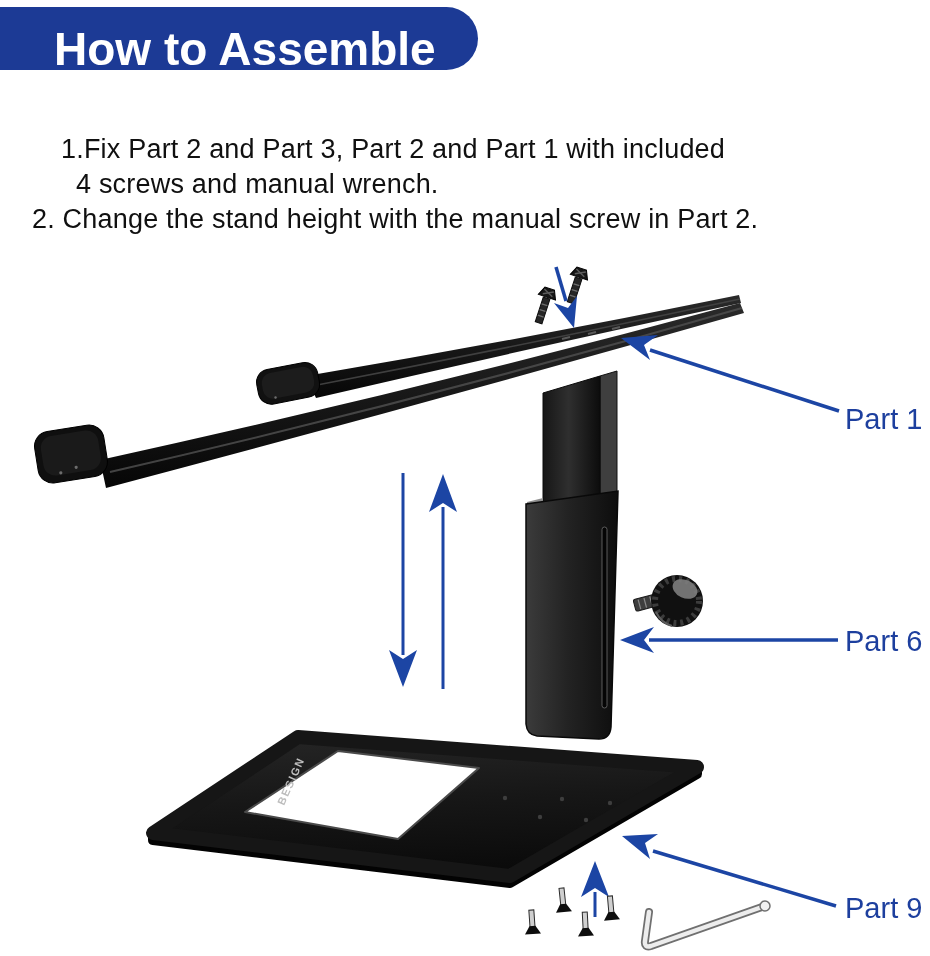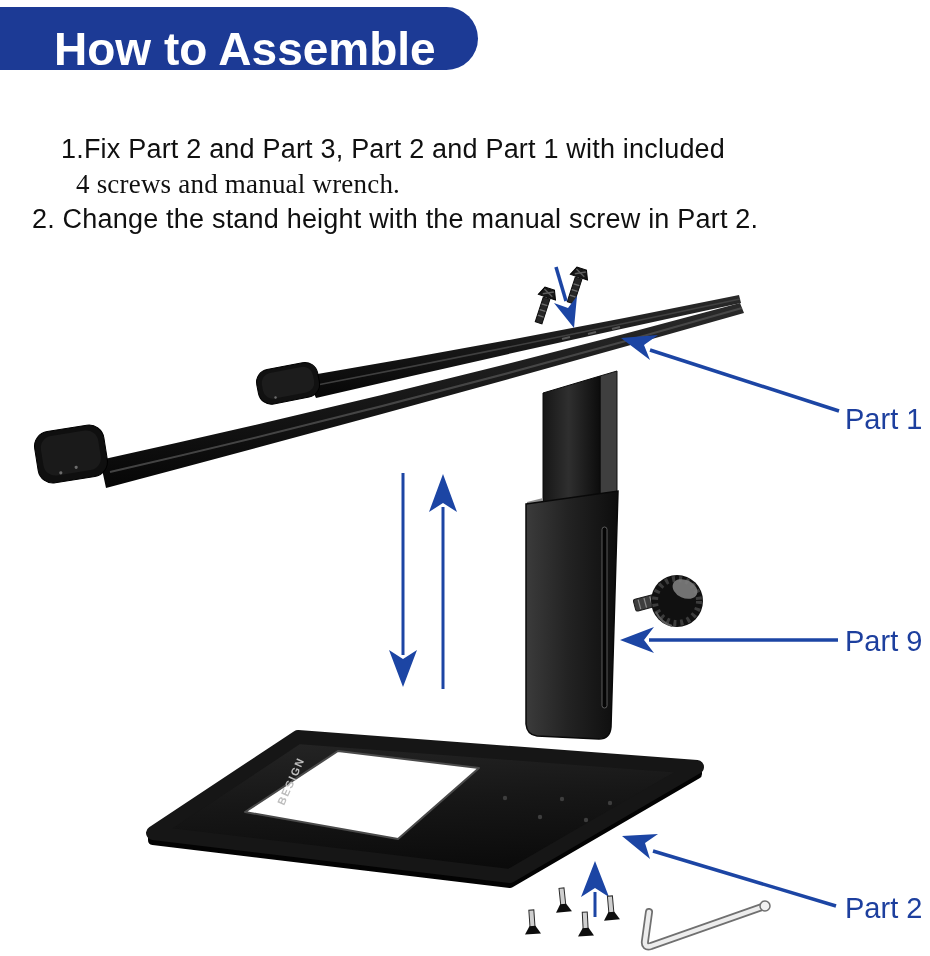--- a/index.html
+++ b/index.html
@@ -13,21 +13,21 @@
   }
   .banner-title{
     color:#ffffff;font-size:46px;font-weight:bold;line-height:85px;
     padding-left:54px;white-space:nowrap;letter-spacing:0px;
   }
   .instr-line{
     position:absolute;color:#101010;font-size:27px;line-height:32px;
     white-space:nowrap;letter-spacing:0.2px;
   }
   #instr-0{left:41px;top:133px;margin-left:20px;}
-  #instr-1{left:76px;top:168px;font-family:Liberation Serif, serif;}
+  #instr-1{left:76px;top:168px;}
   #instr-2{left:32px;top:203px;}
   .part-label{
     position:absolute;color:#1d3f9e;font-size:29px;white-space:nowrap;
   }
   #label-part1{left:845px;top:393px;margin-top:10px;}
   #label-part2{left:845px;top:625px;}
   #label-part3{left:845px;top:892px;}
   svg.diagram{position:absolute;left:0;top:0;}
 </style>
 </head>
@@ -199,14 +199,14 @@
     <circle cx="765" cy="906" r="5" fill="#f2f2f2" stroke="#707070" stroke-width="1.5"></circle>
   </g>
 
   <g>
     <line x1="653" y1="851" x2="836" y2="906" stroke="#1c45a4" stroke-width="3.5"></line>
     <polygon points="622,836 658,834 645,843 650,859" fill="#1c45a4"></polygon>
   </g>
 </svg>
 
 <div class="part-label" id="label-part1">Part 1</div>
-<div class="part-label" id="label-part2">Part 9</div>
-<div class="part-label" id="label-part3">Part 2</div>
+<div class="part-label" id="label-part2">Part 6</div>
+<div class="part-label" id="label-part3">Part 9</div>
 
 </body></html>

